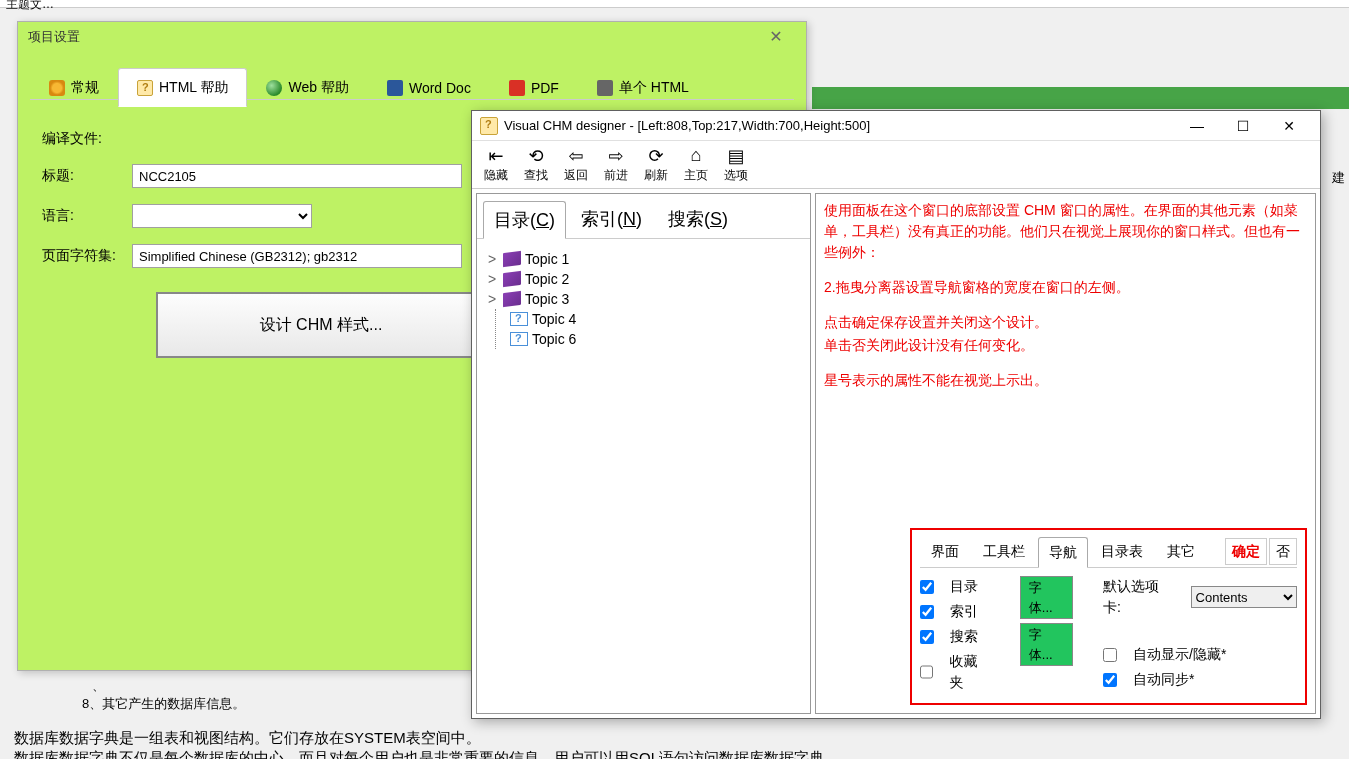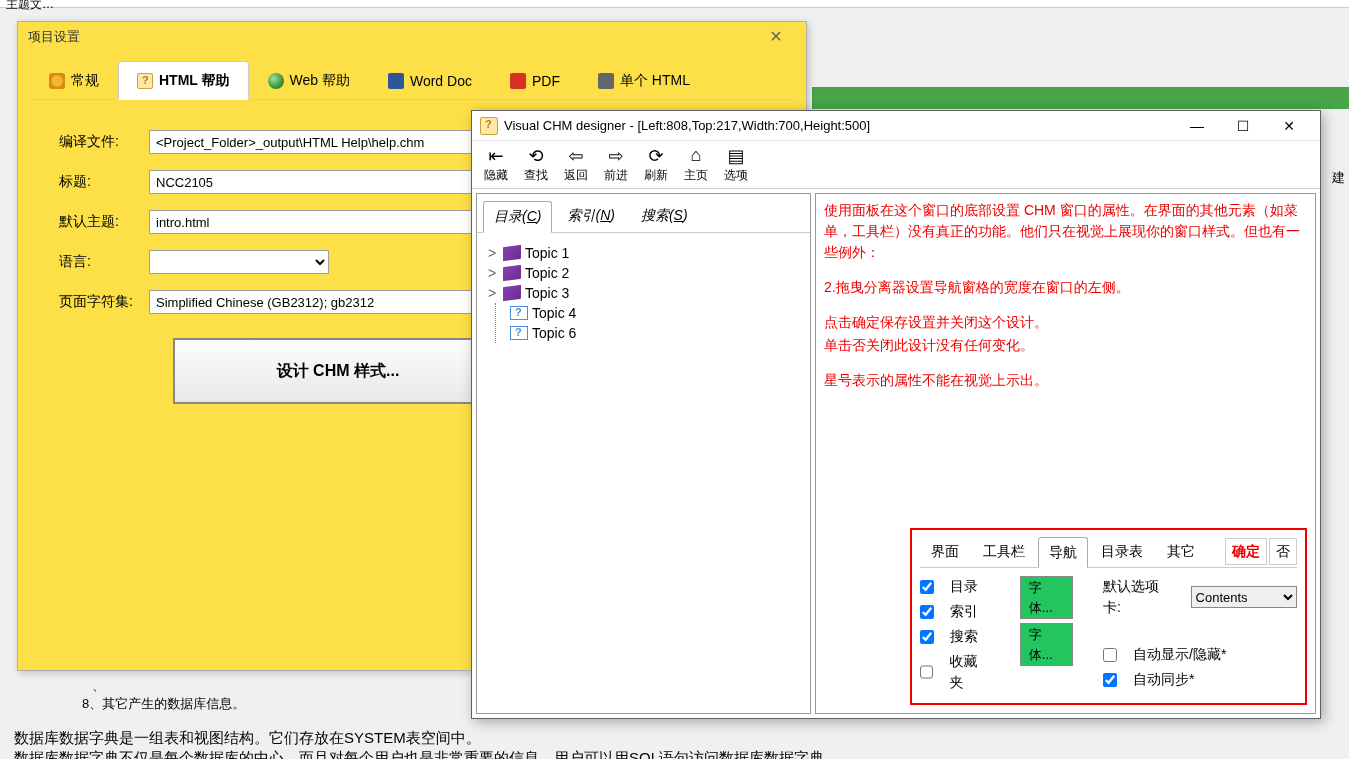--- a/index.html
+++ b/index.html
@@ -5,51 +5,51 @@
 * { box-sizing: border-box; margin: 0; padding: 0; font-family: "Microsoft YaHei", "SimSun", sans-serif; }
 body { background: #f0f0f0; width: 1349px; height: 759px; position: relative; overflow: hidden; font-size: 13px; }
 
 
 .bg-frag { position: absolute; color: #000; }
 .bg-titlebar { top: 0; left: 0; width: 100%; height: 8px; background: #fff; border-bottom: 1px solid #ccc; }
 .bg-green { position: absolute; top: 87px; left: 812px; width: 540px; height: 22px; background: #47a447; }
 .bg-text { position: absolute; color: #000; line-height: 1.6; }
 
 
-.dlg1 { position: absolute; top: 21px; left: 17px; width: 790px; height: 650px; background: #fde047; border: 1px solid #b0b0b0; box-shadow: 2px 2px 8px rgba(0,0,0,0.2); }
+.dlg1 { position: absolute; top: 21px; left: 17px; width: 790px; height: 650px; background: #bef264; border: 1px solid #b0b0b0; box-shadow: 2px 2px 8px rgba(0,0,0,0.2); }
 .dlg1-title { height: 30px; line-height: 30px; padding: 0 10px; font-size: 13px; color: #333; display: flex; justify-content: space-between; align-items: center; }
 .dlg1-title .close { width: 40px; text-align: center; font-size: 16px; color: #666; cursor: pointer; }
 
 .tabbar { height: 40px; display: flex; border-bottom: 1px solid #ccc; margin: 8px 12px 0 12px; }
-.tab { padding: 8px 18px; border: 1px solid transparent; cursor: pointer; display: flex; align-items: center; gap: 6px; font-size: 14px; position: relative; top: 1px; }
-.tab.active { border: 1px solid #ccc; border-bottom: 1px solid #fff; background: #fff; border-radius: 3px 3px 0 0; font-weight: bold; }
+.tab { padding: 8px 18px; border: 1px solid transparent; cursor: pointer; display: flex; align-items: center; gap: 6px; font-size: 14px; position: relative; top: 8px; }
+.tab.active { border: 1px solid #ccc; border-bottom: 1px solid #fff; background: #fff; border-radius: 3px 3px 0 0; }
 .tab .ico { width: 16px; height: 16px; display: inline-block; }
 
-.form { padding: 30px 41px; }
+.form { padding: 30px 24px; }
 .row { display: flex; align-items: center; margin-bottom: 16px; }
 .row label { width: 90px; font-size: 14px; }
 .row input, .row select { flex: 0 0 330px; height: 24px; border: 1px solid #a0a0a0; padding: 0 6px; font-size: 13px; background: #fff; }
 .row select { width: 180px; flex: 0 0 180px; }
-.big-btn { display: block; width: 330px; margin-left: 114px; height: 66px; border: 2px solid #888; background: linear-gradient(#fdfdfd,#e8e8e8); font-size: 16px; font-weight: bold; cursor: pointer; margin-top: 24px; }
+.big-btn { display: block; width: 330px; margin-left: 114px; height: 66px; border: 2px solid #888; background: linear-gradient(#fdfdfd,#e8e8e8); font-size: 16px; font-weight: normal; cursor: pointer; margin-top: 24px; }
 
 
 .dlg2 { position: absolute; top: 110px; left: 471px; width: 850px; height: 609px; background: #fff; border: 1px solid #606060; box-shadow: 3px 3px 12px rgba(0,0,0,0.3); }
 .dlg2-title { height: 30px; display: flex; align-items: center; padding: 0 8px; border-bottom: 1px solid #e0e0e0; }
 .dlg2-title .ico { width: 18px; height: 18px; margin-right: 6px; }
 .dlg2-title .txt { flex: 1; font-size: 13px; }
 .dlg2-title .winbtn { width: 46px; text-align: center; font-size: 14px; cursor: pointer; font-family: "Segoe UI Symbol", sans-serif; }
 
 .toolbar2 { height: 48px; display: flex; border-bottom: 1px solid #ccc; padding: 2px 4px; }
 .tbtn { width: 40px; display: flex; flex-direction: column; align-items: center; justify-content: center; font-size: 12px; cursor: pointer; }
 .tbtn .glyph { font-size: 18px; height: 22px; }
 
 .dlg2-body { display: flex; height: calc(100% - 78px); }
 .navpane { width: 335px; border: 1px solid #999; margin: 4px; display: flex; flex-direction: column; }
 .navtabs { display: flex; border-bottom: 1px solid #ccc; padding: 6px 6px 0 6px; gap: 4px; }
-.navtab { padding: 6px 10px; border: 1px solid transparent; cursor: pointer; font-size: 14px; font-style: italic; }
+.navtab { padding: 6px 10px; border: 1px solid transparent; cursor: pointer; font-size: 18px; }
 .navtab.active { border: 1px solid #aaa; border-bottom: 1px solid #fff; border-radius: 3px 3px 0 0; background: #fff; position: relative; top: 1px; }
 .navtab .ul { text-decoration: underline; }
 
 .tree { padding: 10px 8px; flex: 1; overflow: auto; }
 .tnode { display: flex; align-items: center; gap: 4px; padding: 2px 0; font-size: 14px; }
 .tnode .exp { width: 14px; color: #666; text-align: center; }
 .tnode .ticon { width: 18px; height: 14px; display: inline-block; }
 .book { background: linear-gradient(135deg,#8b3fb5,#6a2d8f); transform: skewY(-8deg); border-radius: 1px; }
 .page { background: #fff; border: 1px solid #4a90d9; position: relative; }
 .page::after { content: "?"; color: #4a90d9; font-size: 11px; font-weight: bold; position: absolute; top: -1px; left: 4px; }
@@ -123,29 +123,24 @@
         <span>PDF</span>
       </div>
     <div class="tab">
         <span class="ico ico-html"></span>
         <span>单个 HTML</span>
       </div>
   </div>
   <div class="form">
     <div class="row">
         <label>编译文件:</label>
-        <input value="&lt;Project_Folder&gt;_output\HTML Help\help.chm" style="">
       </div>
     <div class="row">
         <label>标题:</label>
         <input value="NCC2105" style="">
-      </div>
-    <div class="row">
-        <label>默认主题:</label>
-        <input value="intro.html" style="">
       </div>
     <div class="row">
         <label>语言:</label>
         <select><option></option></select>
       </div>
     <div class="row">
         <label>页面字符集:</label>
         <input value="Simplified Chinese (GB2312); gb2312" style="">
       </div>
     <button class="big-btn">设计 CHM 样式...</button>

